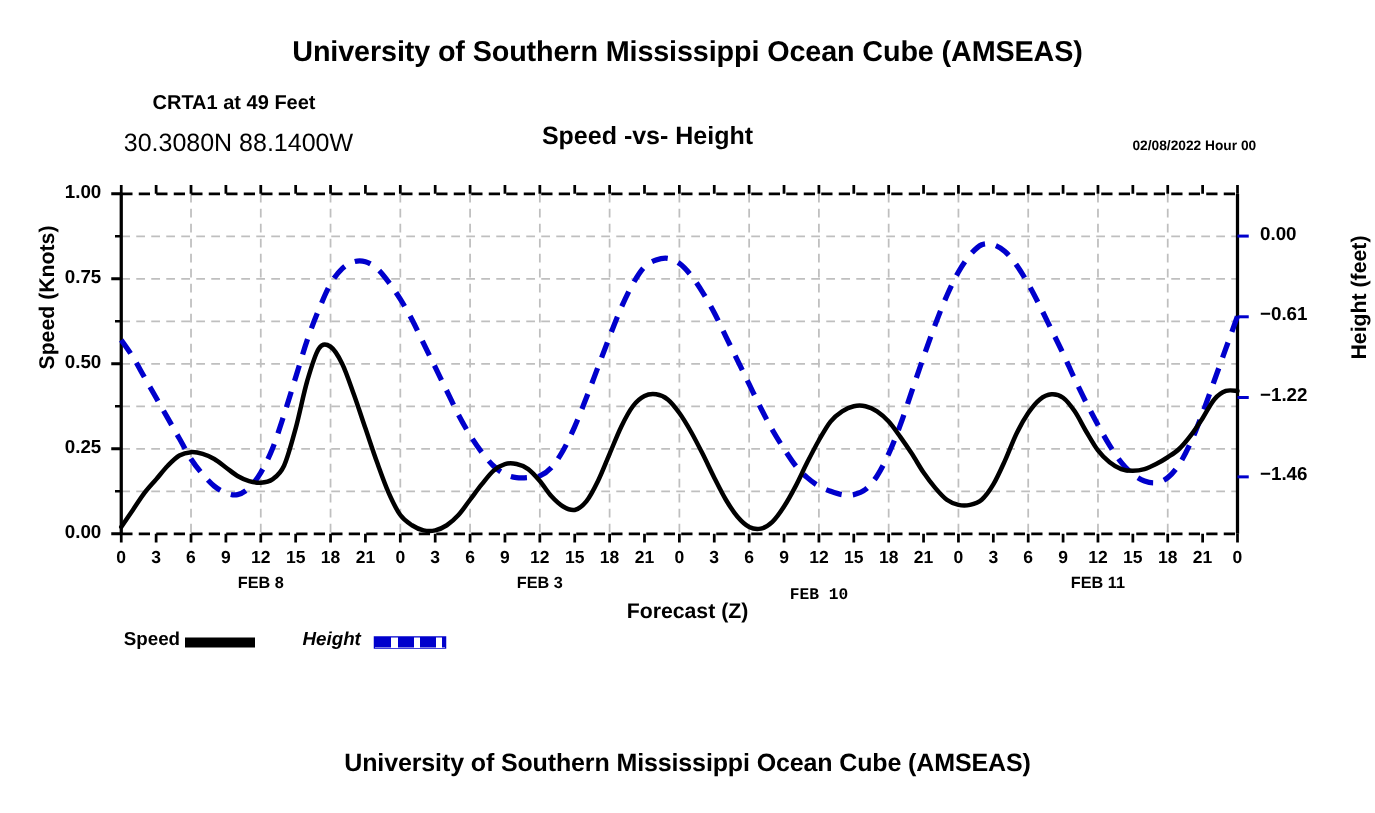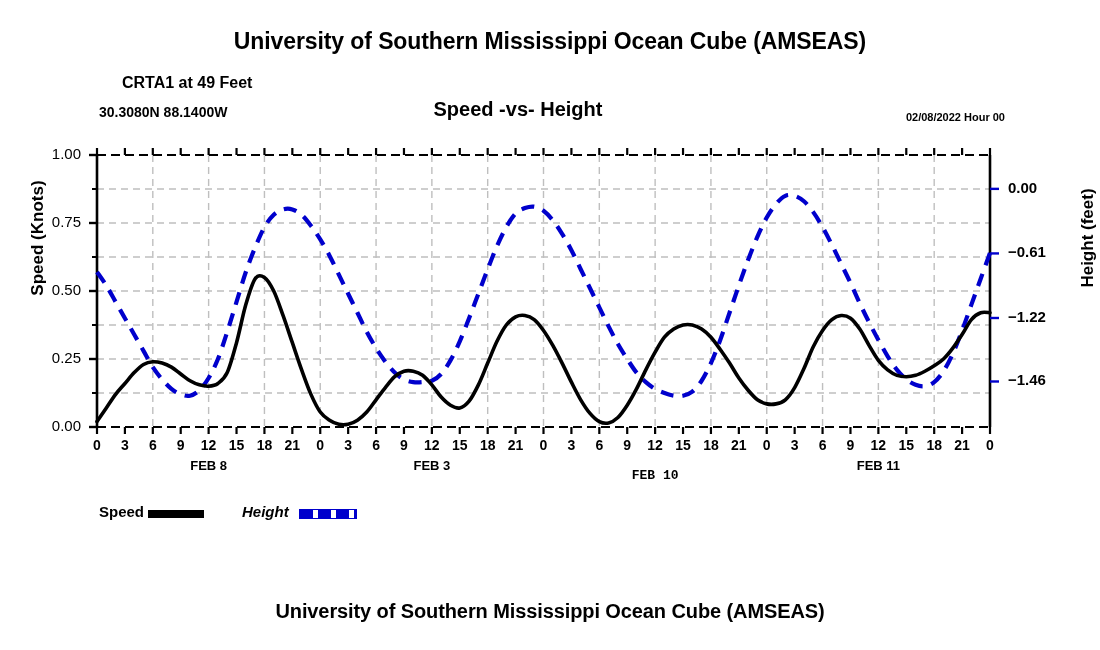--- a/index.html
+++ b/index.html
@@ -15,21 +15,21 @@
     font-size:23px;font-weight:bold;letter-spacing:-0.1px;
   }
   .footer-main{
     position:absolute;left:0;top:600px;width:1100px;text-align:center;
     font-size:20px;font-weight:bold;letter-spacing:-0.1px;
   }
   .station{
     position:absolute;left:99px;top:74px;font-size:16px;font-weight:bold;margin-left:23px;
   }
   .latlon{
-    position:absolute;left:99px;top:104px;font-size:14px;font-weight:bold;
+    position:absolute;left:99px;top:104px;font-size:20px;font-weight:normal;
   }
   .subtitle{
     position:absolute;left:0;top:98px;width:1036px;text-align:center;
     font-size:20px;font-weight:bold;
   }
   .rundate{
     position:absolute;right:95px;top:111px;font-size:11px;font-weight:bold;
   }
 
   #plot{position:absolute;left:0;top:0;}
@@ -42,21 +42,21 @@
   .ylabel-right{
     position:absolute;left:988px;top:228px;width:200px;text-align:center;
     font-size:17px;font-weight:bold;
     transform:rotate(-90deg);transform-origin:center center;
   }
   .xlabel{
     position:absolute;left:0;top:479px;width:1100px;text-align:center;
     font-size:17px;font-weight:bold;
   }
 
-  .ytick-l{position:absolute;font-size:15px;font-weight:normal;text-align:right;width:60px;}
+  .ytick-l{position:absolute;font-size:15px;font-weight:bold;text-align:right;width:60px;}
   .ytick-r{position:absolute;font-size:15px;font-weight:bold;text-align:left;width:70px;}
   .xtick{position:absolute;font-size:14px;font-weight:bold;text-align:center;width:24px;}
   .daylab{position:absolute;font-size:13px;font-weight:bold;text-align:center;width:120px;}
 
   .legend{position:absolute;left:99px;top:503px;height:22px;}
   .leg-item{position:absolute;font-size:15px;font-weight:bold;}
   .leg-swatch{position:absolute;height:8px;}
 </style>
 </head>
 <body>
@@ -175,20 +175,21 @@
       <line x1="990" x2="999" y1="188.8677042801556" y2="188.8677042801556" stroke="#0000cc" stroke-width="2.4"></line>
       <line x1="990" x2="999" y1="253.42801556420233" y2="253.42801556420233" stroke="#0000cc" stroke-width="2.4"></line>
       <line x1="990" x2="999" y1="317.988326848249" y2="317.988326848249" stroke="#0000cc" stroke-width="2.4"></line>
       <line x1="990" x2="999" y1="381.49027237354085" y2="381.49027237354085" stroke="#0000cc" stroke-width="2.4"></line>
       <path d="M97.00,271.96 C98.55,274.23 103.20,280.57 106.30,285.56 C109.40,290.55 112.50,296.44 115.60,301.88 C118.70,307.32 121.81,312.76 124.91,318.20 C128.01,323.64 131.11,329.08 134.21,334.52 C137.31,339.96 140.41,345.40 143.51,350.84 C146.61,356.28 149.71,362.40 152.81,367.16 C155.91,371.92 159.01,375.77 162.11,379.40 C165.22,383.03 168.32,386.43 171.42,388.92 C174.52,391.41 177.62,393.23 180.72,394.36 C183.82,395.49 186.92,396.40 190.02,395.72 C193.12,395.04 196.22,393.23 199.32,390.28 C202.42,387.33 205.52,383.25 208.63,378.04 C211.73,372.83 214.83,366.71 217.93,359.00 C221.03,351.29 224.13,341.32 227.23,331.80 C230.33,322.28 233.43,311.85 236.53,301.88 C239.63,291.91 242.73,281.03 245.83,271.96 C248.93,262.89 252.03,254.96 255.14,247.48 C258.24,240.00 261.34,232.52 264.44,227.08 C267.54,221.64 270.64,217.79 273.74,214.84 C276.84,211.89 279.94,210.31 283.04,209.40 C286.14,208.49 289.24,208.49 292.34,209.40 C295.44,210.31 298.55,212.12 301.65,214.84 C304.75,217.56 307.85,221.64 310.95,225.72 C314.05,229.80 317.15,234.33 320.25,239.32 C323.35,244.31 326.45,249.75 329.55,255.64 C332.65,261.53 335.75,268.33 338.85,274.68 C341.95,281.03 345.06,287.37 348.16,293.72 C351.26,300.07 354.36,306.41 357.46,312.76 C360.56,319.11 363.66,325.91 366.76,331.80 C369.86,337.69 372.96,343.13 376.06,348.12 C379.16,353.11 382.26,357.64 385.36,361.72 C388.47,365.80 391.57,369.65 394.67,372.60 C397.77,375.55 400.87,377.81 403.97,379.40 C407.07,380.99 410.17,381.67 413.27,382.12 C416.37,382.57 419.47,382.35 422.57,382.12 C425.67,381.89 428.77,382.12 431.88,380.76 C434.98,379.40 438.08,377.36 441.18,373.96 C444.28,370.56 447.38,365.80 450.48,360.36 C453.58,354.92 456.68,348.35 459.78,341.32 C462.88,334.29 465.98,326.13 469.08,318.20 C472.18,310.27 475.28,301.88 478.39,293.72 C481.49,285.56 484.59,277.17 487.69,269.24 C490.79,261.31 493.89,253.15 496.99,246.12 C500.09,239.09 503.19,232.52 506.29,227.08 C509.39,221.64 512.49,216.65 515.59,213.48 C518.69,210.31 521.80,209.17 524.90,208.04 C528.00,206.91 531.10,206.23 534.20,206.68 C537.30,207.13 540.40,208.49 543.50,210.76 C546.60,213.03 549.70,216.43 552.80,220.28 C555.90,224.13 559.00,228.89 562.10,233.88 C565.20,238.87 568.31,244.31 571.41,250.20 C574.51,256.09 577.61,262.89 580.71,269.24 C583.81,275.59 586.91,281.93 590.01,288.28 C593.11,294.63 596.21,300.97 599.31,307.32 C602.41,313.67 605.51,320.24 608.61,326.36 C611.72,332.48 614.82,338.60 617.92,344.04 C621.02,349.48 624.12,354.24 627.22,359.00 C630.32,363.76 633.42,368.75 636.52,372.60 C639.62,376.45 642.72,379.40 645.82,382.12 C648.92,384.84 652.02,387.11 655.13,388.92 C658.23,390.73 661.33,391.87 664.43,393.00 C667.53,394.13 670.63,395.27 673.73,395.72 C676.83,396.17 679.93,396.40 683.03,395.72 C686.13,395.04 689.23,394.13 692.33,391.64 C695.43,389.15 698.53,385.52 701.64,380.76 C704.74,376.00 707.84,369.88 710.94,363.08 C714.04,356.28 717.14,348.35 720.24,339.96 C723.34,331.57 726.44,321.83 729.54,312.76 C732.64,303.69 735.74,294.40 738.84,285.56 C741.94,276.72 745.05,267.88 748.15,259.72 C751.25,251.56 754.35,243.63 757.45,236.60 C760.55,229.57 763.65,223.00 766.75,217.56 C769.85,212.12 772.95,207.59 776.05,203.96 C779.15,200.33 782.25,197.16 785.35,195.80 C788.45,194.44 791.56,194.89 794.66,195.80 C797.76,196.71 800.86,198.52 803.96,201.24 C807.06,203.96 810.16,207.81 813.26,212.12 C816.36,216.43 819.46,221.64 822.56,227.08 C825.66,232.52 828.76,238.64 831.86,244.76 C834.97,250.88 838.07,257.45 841.17,263.80 C844.27,270.15 847.37,276.27 850.47,282.84 C853.57,289.41 856.67,296.67 859.77,303.24 C862.87,309.81 865.97,316.16 869.07,322.28 C872.17,328.40 875.27,334.29 878.38,339.96 C881.48,345.63 884.58,351.29 887.68,356.28 C890.78,361.27 893.88,366.03 896.98,369.88 C900.08,373.73 903.18,376.91 906.28,379.40 C909.38,381.89 912.48,383.71 915.58,384.84 C918.68,385.97 921.78,386.65 924.89,386.20 C927.99,385.75 931.09,384.61 934.19,382.12 C937.29,379.63 940.39,376.00 943.49,371.24 C946.59,366.48 949.69,360.36 952.79,353.56 C955.89,346.76 958.99,338.60 962.09,330.44 C965.19,322.28 968.30,313.21 971.40,304.60 C974.50,295.99 977.60,287.37 980.70,278.76 C983.80,270.15 988.45,257.23 990.00,252.92" fill="none" stroke="#0000cc" stroke-width="4.2" stroke-dasharray="13,9" stroke-linecap="butt"></path>
       <path d="M97.00,421.56 C98.55,419.29 103.20,412.49 106.30,407.96 C109.40,403.43 112.50,398.44 115.60,394.36 C118.70,390.28 121.81,387.11 124.91,383.48 C128.01,379.85 131.11,375.77 134.21,372.60 C137.31,369.43 140.41,366.25 143.51,364.44 C146.61,362.63 149.71,361.95 152.81,361.72 C155.91,361.49 159.01,362.17 162.11,363.08 C165.22,363.99 168.32,365.35 171.42,367.16 C174.52,368.97 177.62,371.69 180.72,373.96 C183.82,376.23 186.92,378.95 190.02,380.76 C193.12,382.57 196.22,383.93 199.32,384.84 C202.42,385.75 205.52,386.43 208.63,386.20 C211.73,385.97 214.83,385.75 217.93,383.48 C221.03,381.21 224.13,379.40 227.23,372.60 C230.33,365.80 233.43,354.01 236.53,342.68 C239.63,331.35 242.73,315.25 245.83,304.60 C248.93,293.95 252.03,283.29 255.14,278.76 C258.24,274.23 261.34,275.36 264.44,277.40 C267.54,279.44 270.64,284.65 273.74,291.00 C276.84,297.35 279.94,306.87 283.04,315.48 C286.14,324.09 289.24,333.61 292.34,342.68 C295.44,351.75 298.55,361.27 301.65,369.88 C304.75,378.49 307.85,387.33 310.95,394.36 C314.05,401.39 317.15,407.73 320.25,412.04 C323.35,416.35 326.45,418.16 329.55,420.20 C332.65,422.24 335.75,423.60 338.85,424.28 C341.95,424.96 345.06,424.96 348.16,424.28 C351.26,423.60 354.36,422.24 357.46,420.20 C360.56,418.16 363.66,415.44 366.76,412.04 C369.86,408.64 372.96,403.88 376.06,399.80 C379.16,395.72 382.26,391.41 385.36,387.56 C388.47,383.71 391.57,379.40 394.67,376.68 C397.77,373.96 400.87,372.15 403.97,371.24 C407.07,370.33 410.17,370.56 413.27,371.24 C416.37,371.92 419.47,373.05 422.57,375.32 C425.67,377.59 428.77,381.21 431.88,384.84 C434.98,388.47 438.08,393.68 441.18,397.08 C444.28,400.48 447.38,403.43 450.48,405.24 C453.58,407.05 456.68,408.64 459.78,407.96 C462.88,407.28 465.98,405.01 469.08,401.16 C472.18,397.31 475.28,391.19 478.39,384.84 C481.49,378.49 484.59,370.33 487.69,363.08 C490.79,355.83 493.89,347.67 496.99,341.32 C500.09,334.97 503.19,329.08 506.29,325.00 C509.39,320.92 512.49,318.43 515.59,316.84 C518.69,315.25 521.80,315.03 524.90,315.48 C528.00,315.93 531.10,317.07 534.20,319.56 C537.30,322.05 540.40,326.13 543.50,330.44 C546.60,334.75 549.70,339.96 552.80,345.40 C555.90,350.84 559.00,356.96 562.10,363.08 C565.20,369.20 568.31,376.00 571.41,382.12 C574.51,388.24 577.61,394.59 580.71,399.80 C583.81,405.01 586.91,409.77 590.01,413.40 C593.11,417.03 596.21,419.97 599.31,421.56 C602.41,423.15 605.51,423.60 608.61,422.92 C611.72,422.24 614.82,420.43 617.92,417.48 C621.02,414.53 624.12,410.00 627.22,405.24 C630.32,400.48 633.42,394.81 636.52,388.92 C639.62,383.03 642.72,376.00 645.82,369.88 C648.92,363.76 652.02,357.64 655.13,352.20 C658.23,346.76 661.33,341.09 664.43,337.24 C667.53,333.39 670.63,331.12 673.73,329.08 C676.83,327.04 679.93,325.68 683.03,325.00 C686.13,324.32 689.23,324.32 692.33,325.00 C695.43,325.68 698.53,327.04 701.64,329.08 C704.74,331.12 707.84,333.84 710.94,337.24 C714.04,340.64 717.14,345.17 720.24,349.48 C723.34,353.79 726.44,358.32 729.54,363.08 C732.64,367.84 735.74,373.51 738.84,378.04 C741.94,382.57 745.05,386.65 748.15,390.28 C751.25,393.91 754.35,397.53 757.45,399.80 C760.55,402.07 763.65,403.20 766.75,403.88 C769.85,404.56 772.95,404.56 776.05,403.88 C779.15,403.20 782.25,402.52 785.35,399.80 C788.45,397.08 791.56,392.77 794.66,387.56 C797.76,382.35 800.86,375.32 803.96,368.52 C807.06,361.72 810.16,353.11 813.26,346.76 C816.36,340.41 819.46,334.97 822.56,330.44 C825.66,325.91 828.76,322.05 831.86,319.56 C834.97,317.07 838.07,315.71 841.17,315.48 C844.27,315.25 847.37,315.93 850.47,318.20 C853.57,320.47 856.67,324.55 859.77,329.08 C862.87,333.61 865.97,340.19 869.07,345.40 C872.17,350.61 875.27,356.28 878.38,360.36 C881.48,364.44 884.58,367.39 887.68,369.88 C890.78,372.37 893.88,374.19 896.98,375.32 C900.08,376.45 903.18,376.68 906.28,376.68 C909.38,376.68 912.48,376.23 915.58,375.32 C918.68,374.41 921.78,372.83 924.89,371.24 C927.99,369.65 931.09,367.84 934.19,365.80 C937.29,363.76 940.39,361.95 943.49,359.00 C946.59,356.05 949.69,352.20 952.79,348.12 C955.89,344.04 958.99,339.28 962.09,334.52 C965.19,329.76 968.30,323.19 971.40,319.56 C974.50,315.93 977.60,313.89 980.70,312.76 C983.80,311.63 988.45,312.76 990.00,312.76" fill="none" stroke="#000000" stroke-width="3.6" stroke-linecap="round" stroke-linejoin="round"></path>
     </svg>
 
   <div class="ylabel-left">Speed (Knots)</div>
   <div class="ylabel-right">Height (feet)</div>
+  <div class="xlabel">Forecast (Z)</div>
 
   <div id="ticks-left">
       <div class="ytick-l" style="left: 21px; top: 417px;">0.00</div>
       <div class="ytick-l" style="left: 21px; top: 349px;">0.25</div>
       <div class="ytick-l" style="left: 21px; top: 281px;">0.50</div>
       <div class="ytick-l" style="left: 21px; top: 213px;">0.75</div>
       <div class="ytick-l" style="left: 21px; top: 145px;">1.00</div>
     </div>
   <div id="ticks-right">
       <div class="ytick-r" style="left: 1008px; top: 178.868px;">0.00</div>

